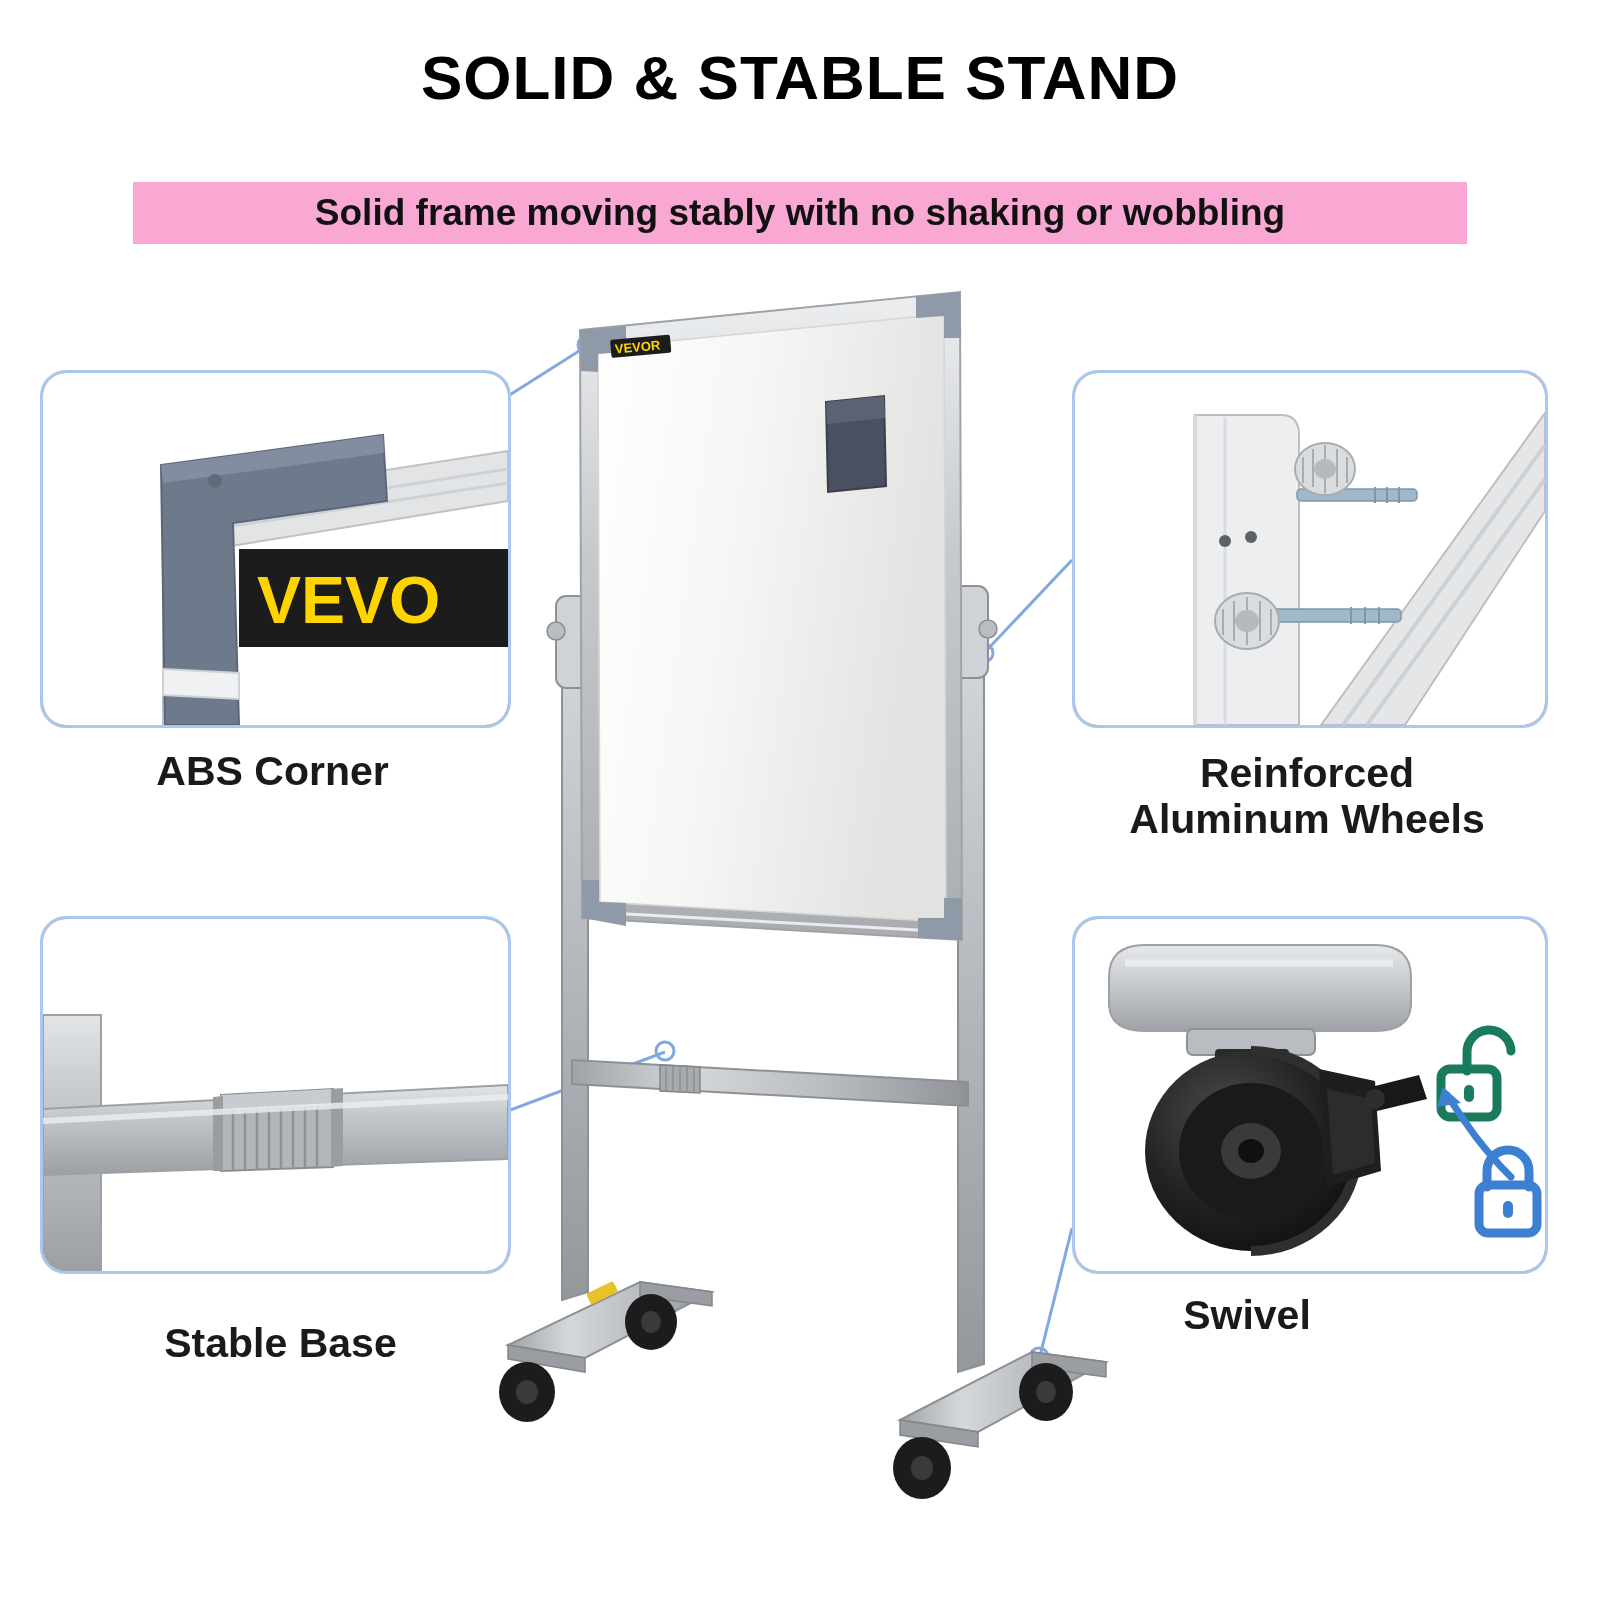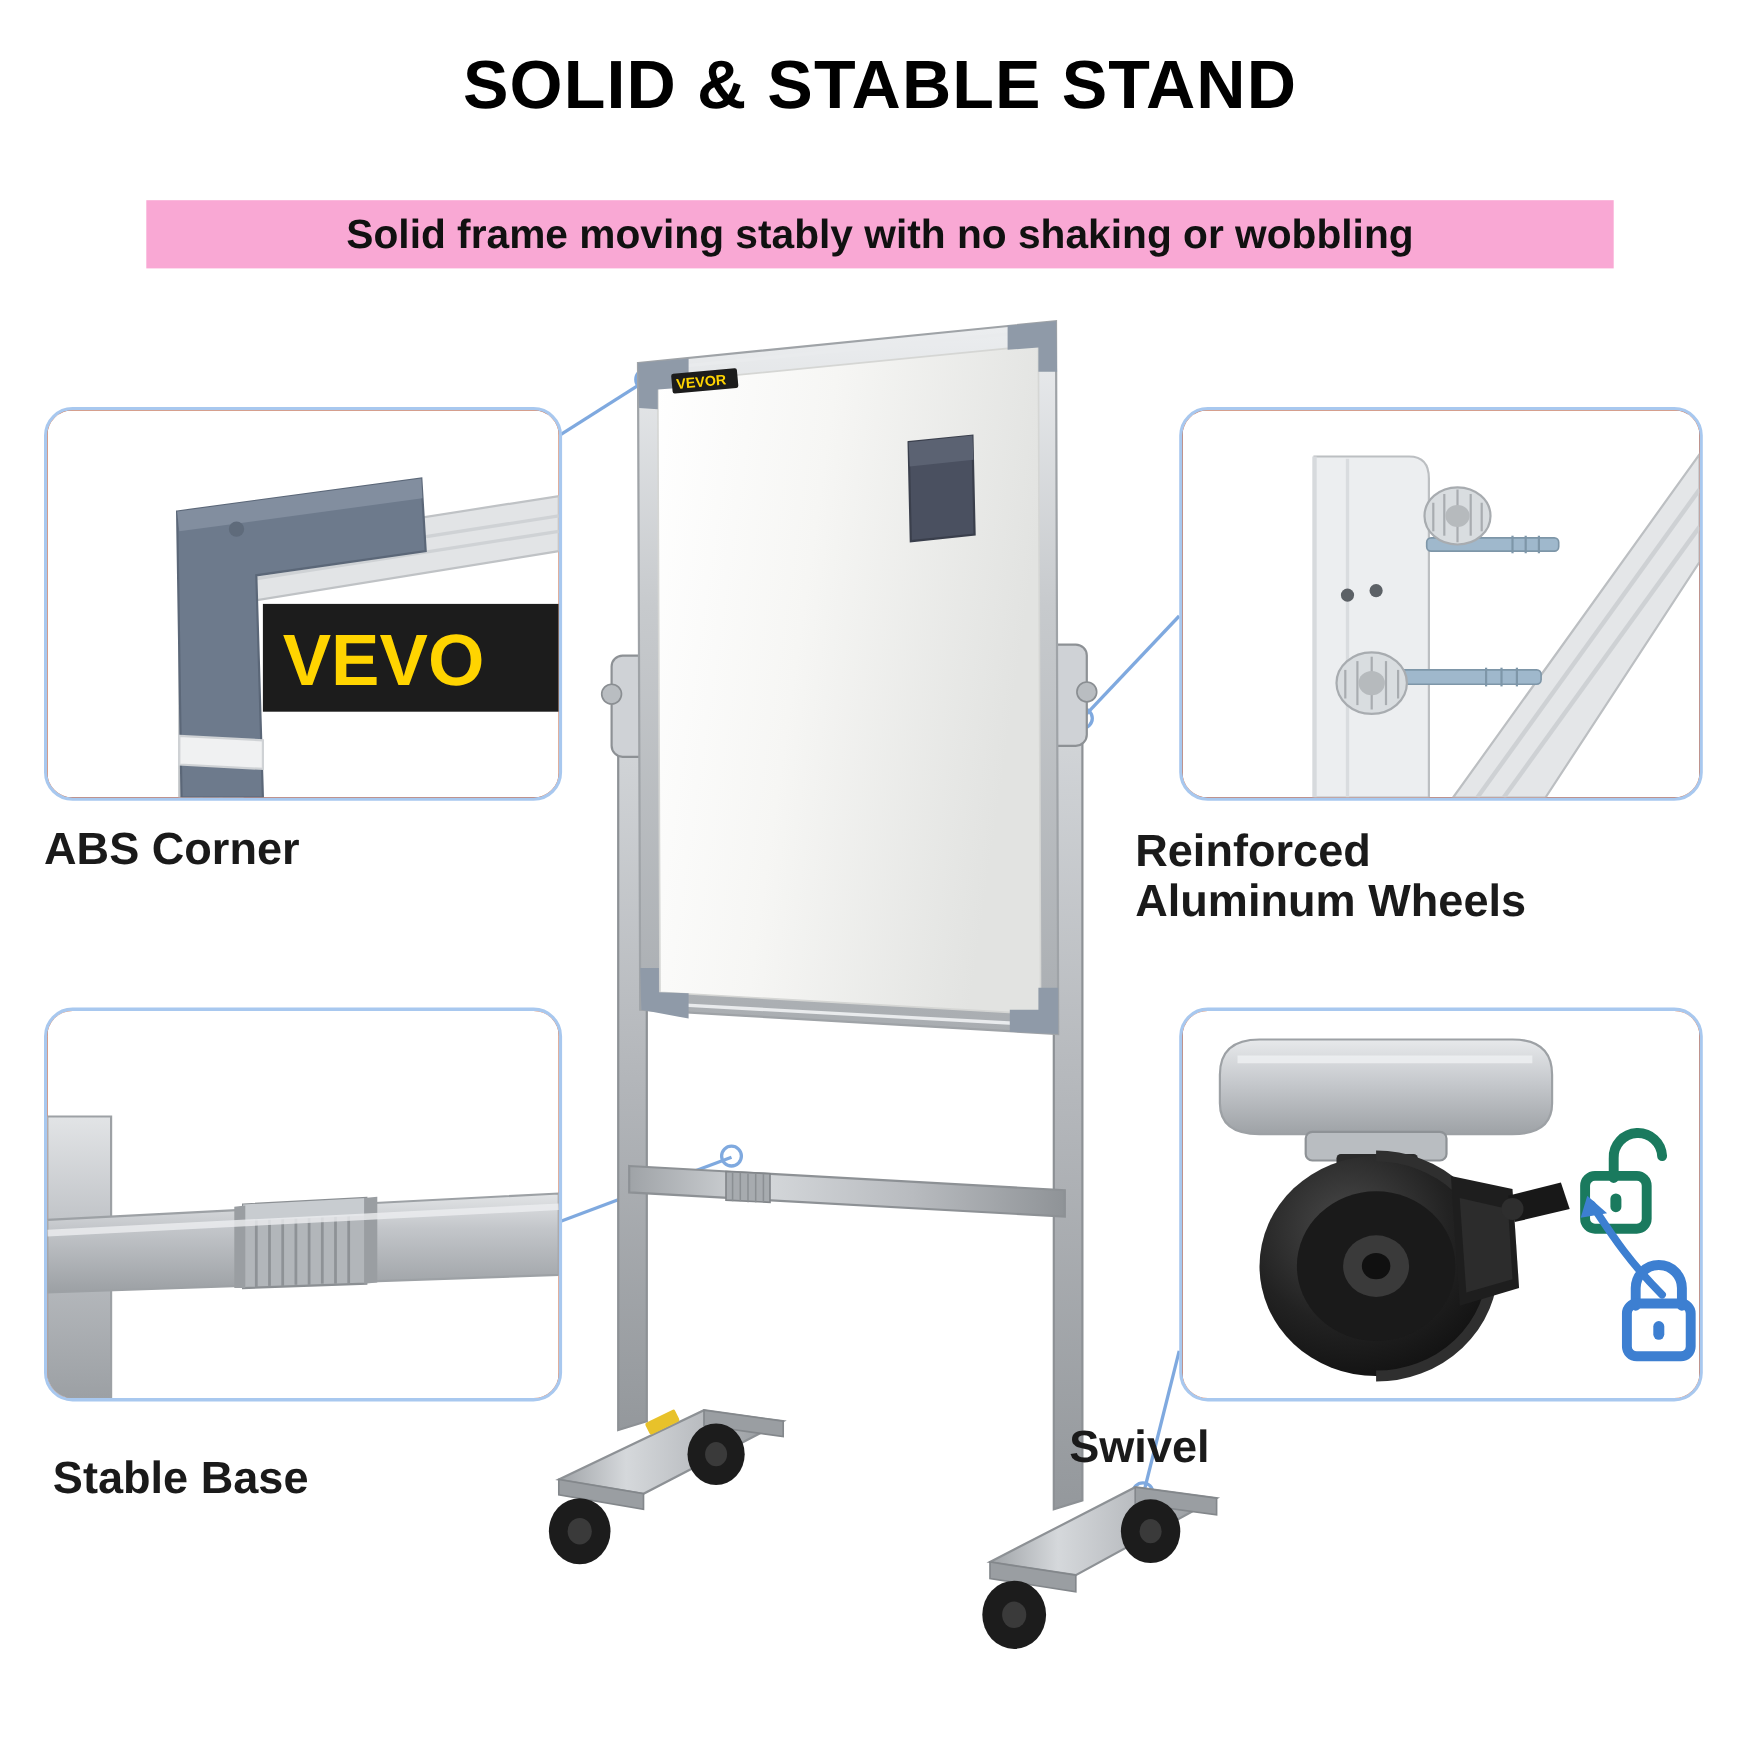--- a/index.html
+++ b/index.html
@@ -34,20 +34,21 @@
   
   .panel{
     position:absolute;
     border:3px solid #a8c8ef;
     border-radius:26px;
     background:#c2410c;
     overflow:hidden;
   }
   .panel-label{
     position:absolute;
+    text-align:center;
     font-size:41px;font-weight:bold;color:#1a1a1a;
     line-height:1.13;
   }
 
   .p-tl{left:40px;  top:370px;  width:465px; height:352px;}
   .l-tl{left:40px;  top:748px;  width:465px;}
 
   .p-tr{left:1072px;top:370px;  width:470px; height:352px;}
   .l-tr{left:1032px;top:750px;  width:550px;}
 

